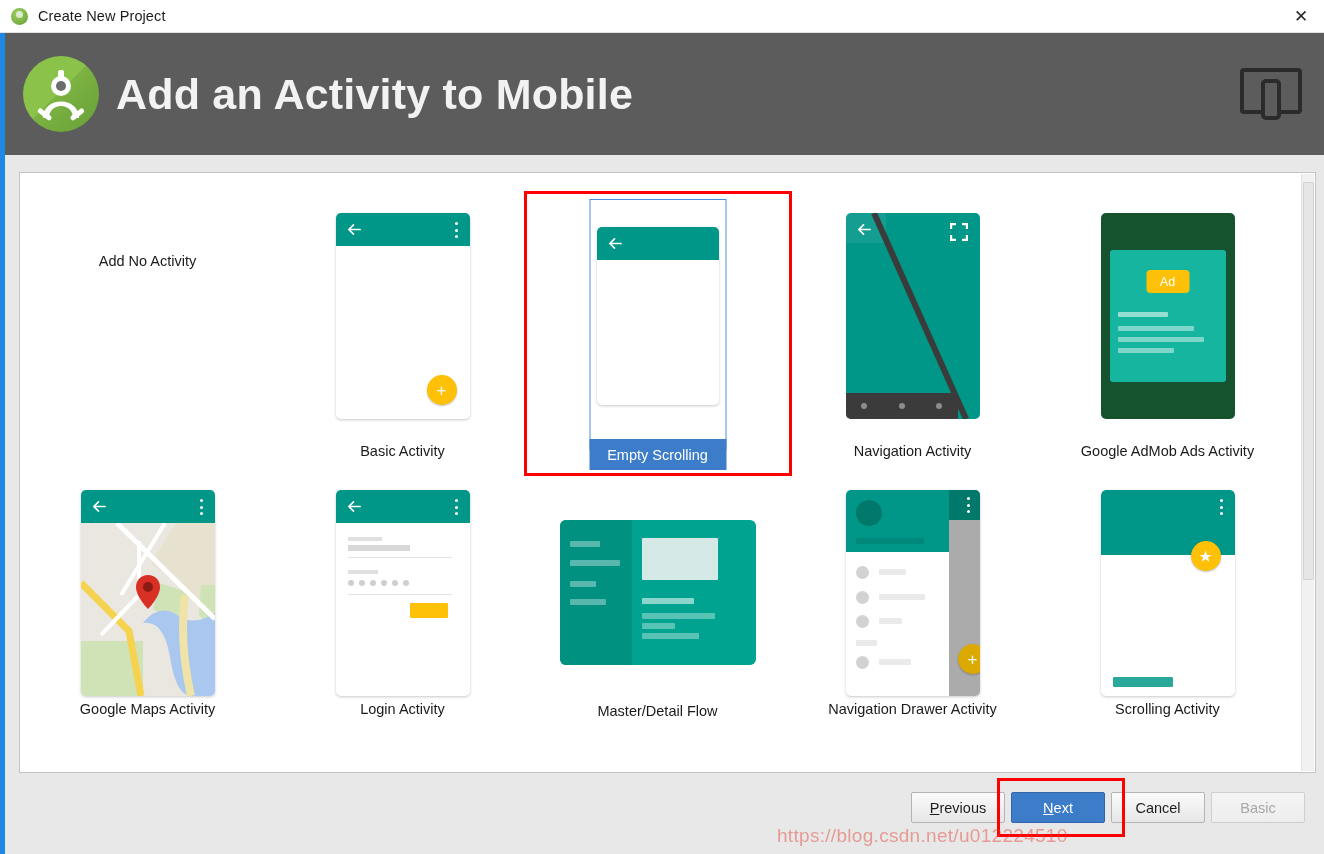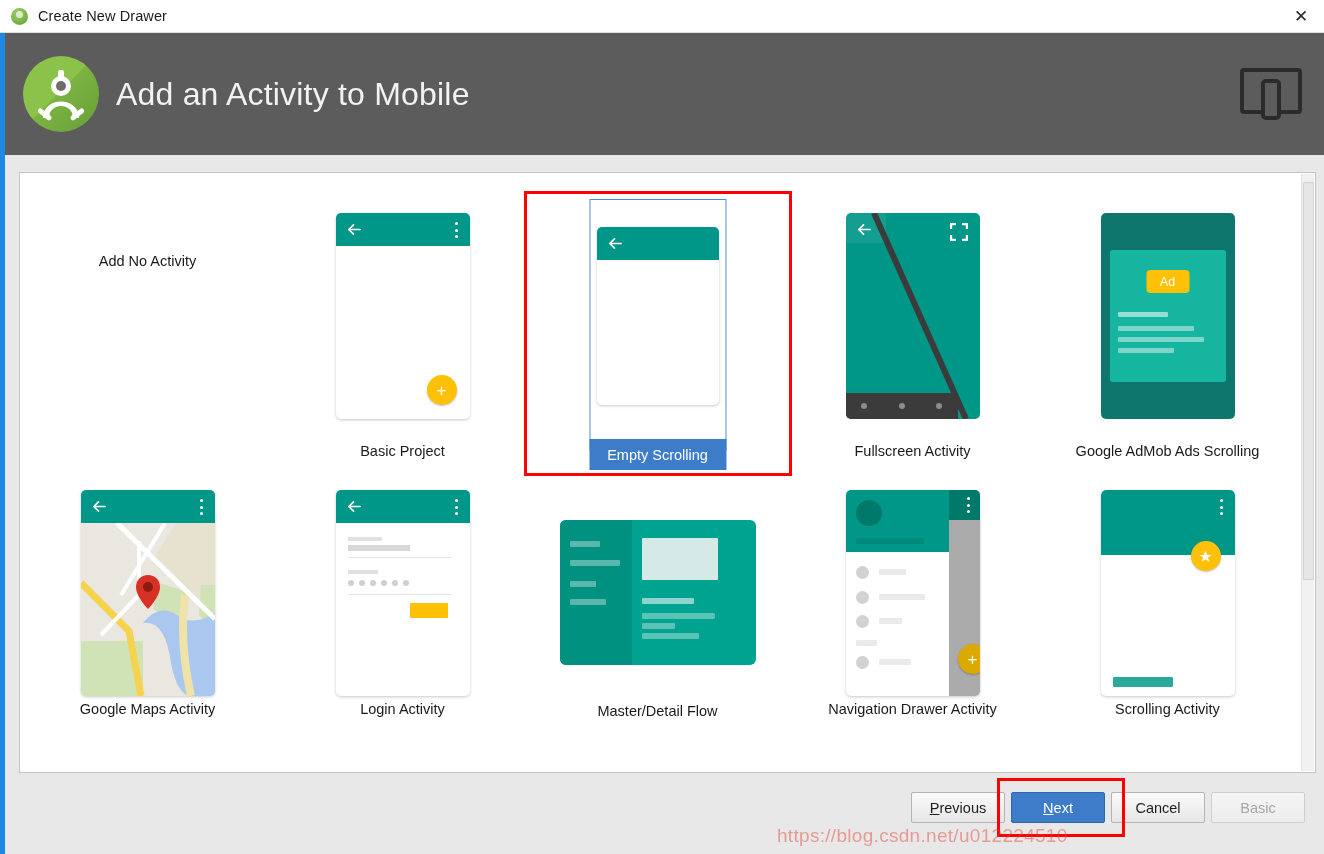--- a/index.html
+++ b/index.html
@@ -67,21 +67,21 @@
     position: relative; flex: none;
   }
   .logo-circle {
     position: absolute; inset: 0;
     border-radius: 50%;
     background: linear-gradient(135deg, #8bc34a 0%, #8bc34a 48%, #7cb342 48%, #689f38 100%);
   }
   .logo svg { position: absolute; inset: 0; }
   .wiz-title {
     margin-left: 17px;
-    font-size: 32px; color: #f2f2f2; font-weight: 400;
+    font-size: 43px; color: #f2f2f2; font-weight: 700;
     letter-spacing: .2px;
   }
   .device-icon {
     position: absolute; right: 22px; top: 50%;
     transform: translateY(-50%);
     width: 62px; height: 52px;
   }
 
   
   .content-wrap {
@@ -199,21 +199,21 @@
   
   .fs-body { position: absolute; inset: 0; background: #009688; border-radius: 5px; overflow: hidden; }
   .fs-topleft { position: absolute; left: 0; top: 0; width: 30%; height: 30px; background: rgba(255,255,255,.08); }
   .fs-diag { position: absolute; inset: 0; }
   .fs-nav { position: absolute; left: 0; bottom: 0; width: 84%; height: 26px; background: #3b3b3b;
             display: flex; align-items: center; justify-content: space-around; }
   .fs-nav i { width: 6px; height: 6px; border-radius: 50%; background: #8c8c8c; display: block; }
   .fs-expand { position: absolute; right: 12px; top: 10px; width: 18px; height: 18px; }
 
   
-  .admob { position: absolute; inset: 0; background: #0f766e; border-radius: 5px; }
+  .admob { position: absolute; inset: 0; background: #14532d; border-radius: 5px; }
   .admob-inner { position: absolute; left: 9px; right: 9px; top: 37px; bottom: 37px; background: #15b5a0; border-radius: 3px; }
   .ad-badge {
     position: absolute; left: 50%; transform: translateX(-50%); top: 20px;
     width: 43px; height: 23px; background: #ffc107; border-radius: 4px;
     color: #fff; font-size: 12.5px; display: flex; align-items: center; justify-content: center;
   }
   .ad-line { position: absolute; height: 5px; background: rgba(255,255,255,.45); border-radius: 1px; }
 
   
   .map-body { position: absolute; left: 0; top: 33px; right: 0; bottom: 0; background: #eae7e0; overflow: hidden; }
@@ -307,21 +307,21 @@
     white-space: nowrap;
   }
 </style>
 </head>
 <body>
 
 <div id="app">
 
   <div class="titlebar">
     <div class="titlebar-icon"></div>
-    <div class="titlebar-title">Create New Drawer</div>
+    <div class="titlebar-title">Create New Project</div>
     <div class="titlebar-close">✕</div>
   </div>
 
   <div class="dialog">
 
     <div class="wiz-header">
       <div class="logo">
         <div class="logo-circle"></div>
         <svg viewBox="0 0 76 76" width="76" height="76" aria-hidden="true">
           <g fill="#ffffff">
@@ -358,21 +358,21 @@
                   <path d="M15 8 H3 M8 3 L3 8 L8 13" fill="none" stroke="#fff" stroke-width="1.8" stroke-linecap="round" stroke-linejoin="round"></path>
                 </svg>
                 <div class="kebab">
                     <i></i>
                     <i></i>
                     <i></i>
                   </div>
                 <div class="fab" style="right:13px; bottom:14px;">+</div>
               </div>
             </div>
-            <div class="cell-label">Basic Project</div>
+            <div class="cell-label">Basic Activity</div>
           </div>
 
           <div class="cell cell-r1 cell-selected">
             <div class="sel-box"></div>
             <div class="thumb thumb-empty" style="z-index:2;">
               <div class="phone" style="left:6px; right:6px; top:14px; bottom:14px; position:absolute;">
                 <div class="appbar"></div>
                 <svg class="back-arrow" viewBox="0 0 16 16">
                   <path d="M15 8 H3 M8 3 L3 8 L8 13" fill="none" stroke="#fff" stroke-width="1.8" stroke-linecap="round" stroke-linejoin="round"></path>
                 </svg>
@@ -400,36 +400,36 @@
                 <svg class="fs-expand" viewBox="0 0 18 18">
                   <g fill="none" stroke="#fff" stroke-width="2.4">
                     <path d="M1 6 V1 H6"></path>
                       <path d="M12 1 H17 V6"></path>
                     <path d="M17 12 V17 H12"></path>
                       <path d="M6 17 H1 V12"></path>
                   </g>
                 </svg>
               </div>
             </div>
-            <div class="cell-label">Fullscreen Activity</div>
+            <div class="cell-label">Navigation Activity</div>
           </div>
 
           <div class="cell cell-r1">
             <div class="thumb">
               <div class="admob">
                 <div class="admob-inner">
                   <div class="ad-badge">Ad</div>
                   <div class="ad-line" style="left:8px; top:62px; width:50px; background:rgba(255,255,255,.55);"></div>
                   <div class="ad-line" style="left:8px; top:76px; width:76px;"></div>
                   <div class="ad-line" style="left:8px; top:87px; width:86px;"></div>
                   <div class="ad-line" style="left:8px; top:98px; width:56px;"></div>
                 </div>
               </div>
             </div>
-            <div class="cell-label">Google AdMob Ads Scrolling</div>
+            <div class="cell-label">Google AdMob Ads Activity</div>
           </div>
         </div>
 
         <div class="row row2">
 
           <div class="cell cell-r2">
             <div class="thumb">
               <div class="phone">
                 <div class="appbar"></div>
                 <svg class="back-arrow" viewBox="0 0 16 16">

